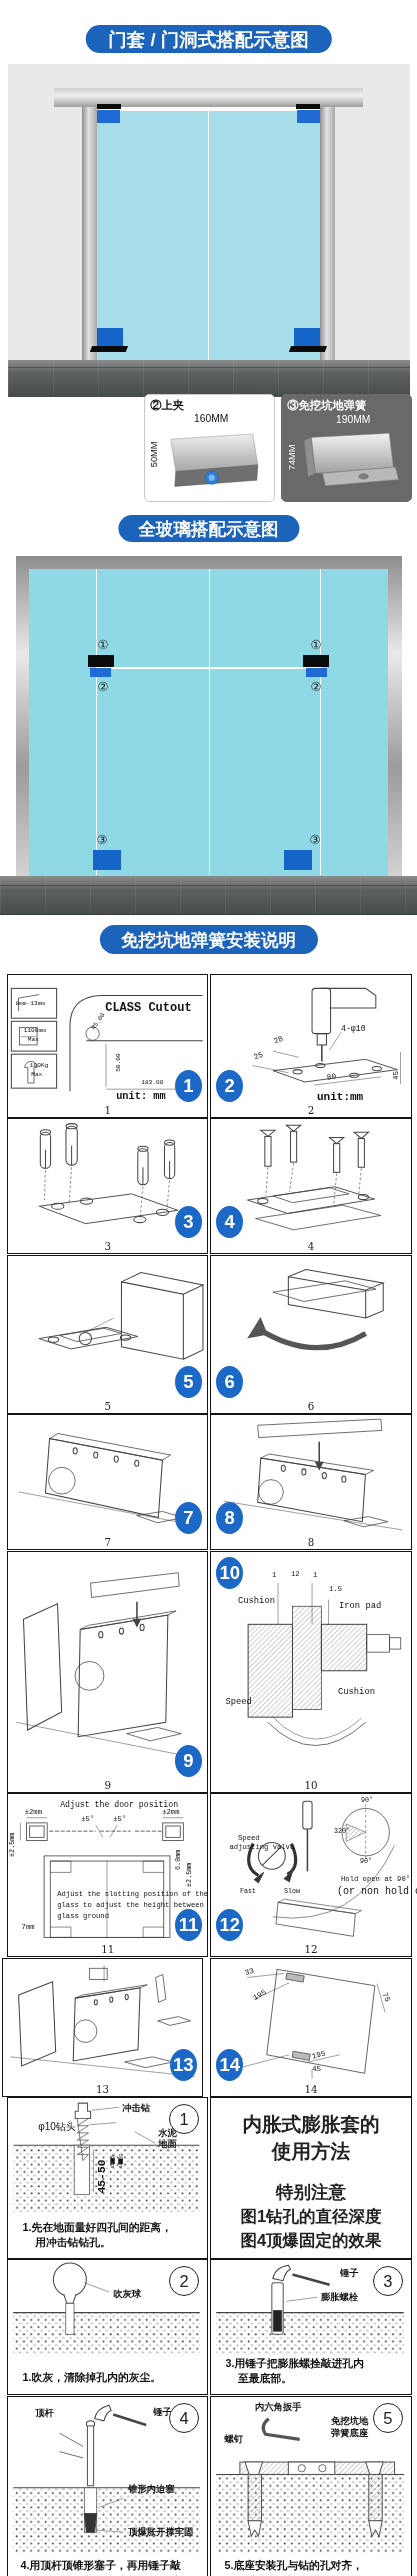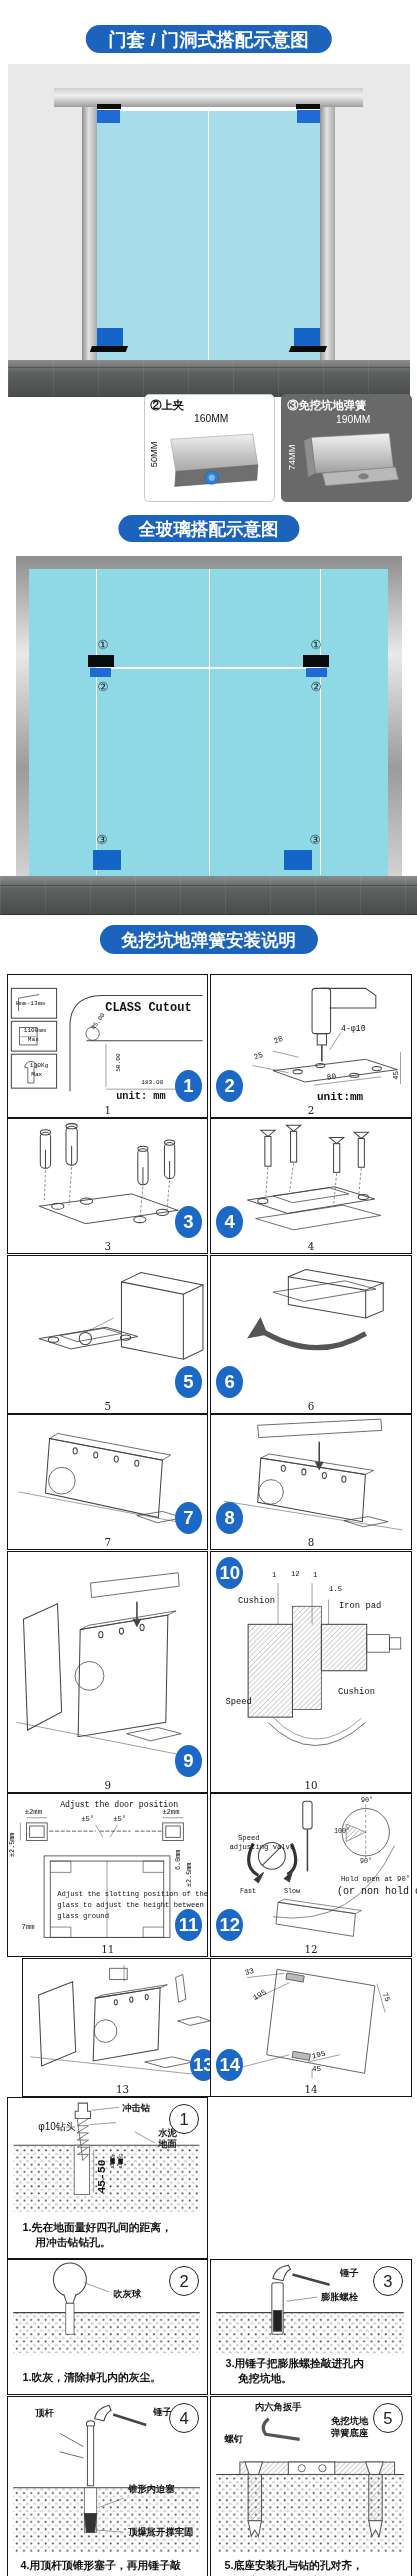--- a/index.html
+++ b/index.html
@@ -452,32 +452,32 @@
         </defs>
       <line x1="300" y1="20" x2="300" y2="128" stroke-dasharray="6 4" stroke-width="1"></line>
       <path d="M356,100 Q280,260 120,238" stroke-width="1.2"></path>
       <polygon points="130,210 280,232 276,276 126,252" stroke-width="1.5"></polygon>
       <polygon points="130,210 142,204 292,226 280,232" stroke-width="1.2"></polygon>
     </svg>
     <span class="lbl mono" style="left:27px;top:40px;font-size:7.2px;">Speed</span>
     <span class="lbl mono" style="left:18.5px;top:49px;font-size:7.2px;">adjusting valve</span>
     <span class="lbl mono" style="left:29px;top:94px;font-size:6.7px;">Fast</span>
     <span class="lbl mono" style="left:73px;top:94px;font-size:6.7px;">Slow</span>
-    <span class="lbl mono" style="left:123px;top:34px;font-size:6.7px;">100°</span>
+    <span class="lbl mono" style="left:123px;top:34px;font-size:6.7px;">320°</span>
     <span class="lbl mono" style="left:150px;top:3.1px;font-size:6.7px;">90°</span>
     <span class="lbl mono" style="left:149px;top:64px;font-size:6.7px;">90°</span>
     <span class="lbl mono" style="left:130px;top:81px;font-size:7.2px;">Hold open at 90°</span>
     <span class="lbl mono" style="left:126px;top:92px;font-size:10px;">(or non hold open)</span>
     <div class="ibadge" style="left:5.2px;bottom:15.5px;">
         <span>12</span>
       </div>
     <span class="pnum">12</span>
   </div>
 
-  <div class="panel" style="left:22px;top:1958px;width:199px;height:137px;">
+  <div class="panel" style="left:2px;top:1958px;width:199px;height:137px;">
     <svg class="sketch" width="197" height="121" viewBox="0 0 382 235" fill="none" stroke="#444" stroke-width="2">
       <polygon points="30,70 96,44 102,180 36,208"></polygon>
       <polygon points="296,36 310,30 316,78 302,84" stroke-width="1.5"></polygon>
       <polygon points="140,76 266,56 262,176 136,198"></polygon>
       <polygon points="140,76 154,70 280,50 266,56" stroke-width="1.5"></polygon>
       <circle cx="160" cy="140" r="22" stroke-width="1.5"></circle>
       <ellipse cx="180" cy="84" rx="3" ry="5"></ellipse>
         <ellipse cx="210" cy="79" rx="3" ry="5"></ellipse>
         <ellipse cx="240" cy="74" rx="3" ry="5"></ellipse>
       <polygon points="300,120 340,112 364,120 324,129" stroke-width="1.5"></polygon>
@@ -541,20 +541,27 @@
     <span class="lbl mono" style="left:78px;top:72px;font-size:11.3px;font-weight:bold;transform:rotate(-90deg);">45-50</span>
     <span class="lbl" style="left:101px;top:56px;font-size:5.2px;writing-mode:vertical-rl;">孔深最浅不低于45mm</span>
     <span class="lbl" style="left:109px;top:56px;font-size:5.2px;writing-mode:vertical-rl;">孔深最深不超过50mm</span>
     <div class="cnum">
         <span>1</span>
       </div>
     <span class="cap" style="left:14.4px;bottom:23px;">1.先在地面量好四孔间的距离，</span>
     <span class="cap" style="left:27px;bottom:8.2px;">用冲击钻钻孔。</span>
   </div>
 
+  <div class="panel" style="left:210px;top:2097px;width:200px;height:160px;">
+    <span class="notetxt" style="top:13.4px;font-size:19.6px;">内胀式膨胀套的</span>
+    <span class="notetxt" style="top:40px;font-size:19.6px;">使用方法</span>
+    <span class="notetxt" style="top:82px;font-size:17.5px;">特别注意</span>
+    <span class="notetxt" style="top:108px;font-size:16.5px;">图1钻孔的直径深度</span>
+    <span class="notetxt" style="top:132px;font-size:16.5px;">图4顶爆固定的效果</span>
+  </div>
 
   <div class="panel" style="left:7.2px;top:2259px;width:199px;height:134px;">
     <svg class="sketch" width="197" height="98" viewBox="0 0 382 190" fill="none" stroke="#444" stroke-width="2">
       <rect x="10" y="102" width="362" height="82" fill="url(#gd1)" stroke="none"></rect>
       <line x1="10" y1="102" x2="372" y2="102"></line>
       <circle cx="120" cy="38" r="32" fill="#fff"></circle>
       <path d="M108,66 l6,18 h12 l6,-18" fill="#fff" stroke="#444"></path>
       <rect x="112" y="84" width="16" height="60" fill="#fff" stroke="#555" stroke-width="1.5"></rect>
       <line x1="148" y1="44" x2="196" y2="62" stroke-width="1"></line>
     </svg>
@@ -574,21 +581,21 @@
       <rect x="118" y="44" width="22" height="100" rx="4" fill="#fff" stroke="#555"></rect>
       <rect x="121" y="98" width="16" height="40" fill="#222"></rect>
       <line x1="146" y1="80" x2="206" y2="72" stroke-width="1"></line>
     </svg>
     <span class="lbl" style="left:129px;top:8.2px;font-size:9.3px;font-weight:bold;">锤子</span>
     <span class="lbl" style="left:110px;top:32px;font-size:9.3px;font-weight:bold;">膨胀螺栓</span>
     <div class="cnum">
         <span>3</span>
       </div>
     <span class="cap" style="left:14.4px;bottom:23px;">3.用锤子把膨胀螺拴敲进孔内</span>
-    <span class="cap" style="left:27px;bottom:8.2px;">免挖坑地。</span>
+    <span class="cap" style="left:27px;bottom:8.2px;">至最底部。</span>
   </div>
 
   <div class="panel" style="left:7.2px;top:2396px;width:199px;height:200px;">
     <svg class="sketch" width="197" height="160" viewBox="0 0 382 310" fill="none" stroke="#444" stroke-width="2">
       <rect x="10" y="176" width="362" height="126" fill="url(#gd1)" stroke="none"></rect>
       <line x1="10" y1="176" x2="372" y2="176"></line>
       <path d="M196,16 q-24,6 -28,26 l18,4 q4,-16 14,-20 z" fill="#fff" stroke="#444"></path>
       <line x1="204" y1="34" x2="268" y2="54" stroke-width="5"></line>
       <ellipse cx="160" cy="52" rx="8" ry="6" fill="#fff"></ellipse>
       <rect x="154" y="56" width="12" height="116" fill="#fff" stroke="#555"></rect>

